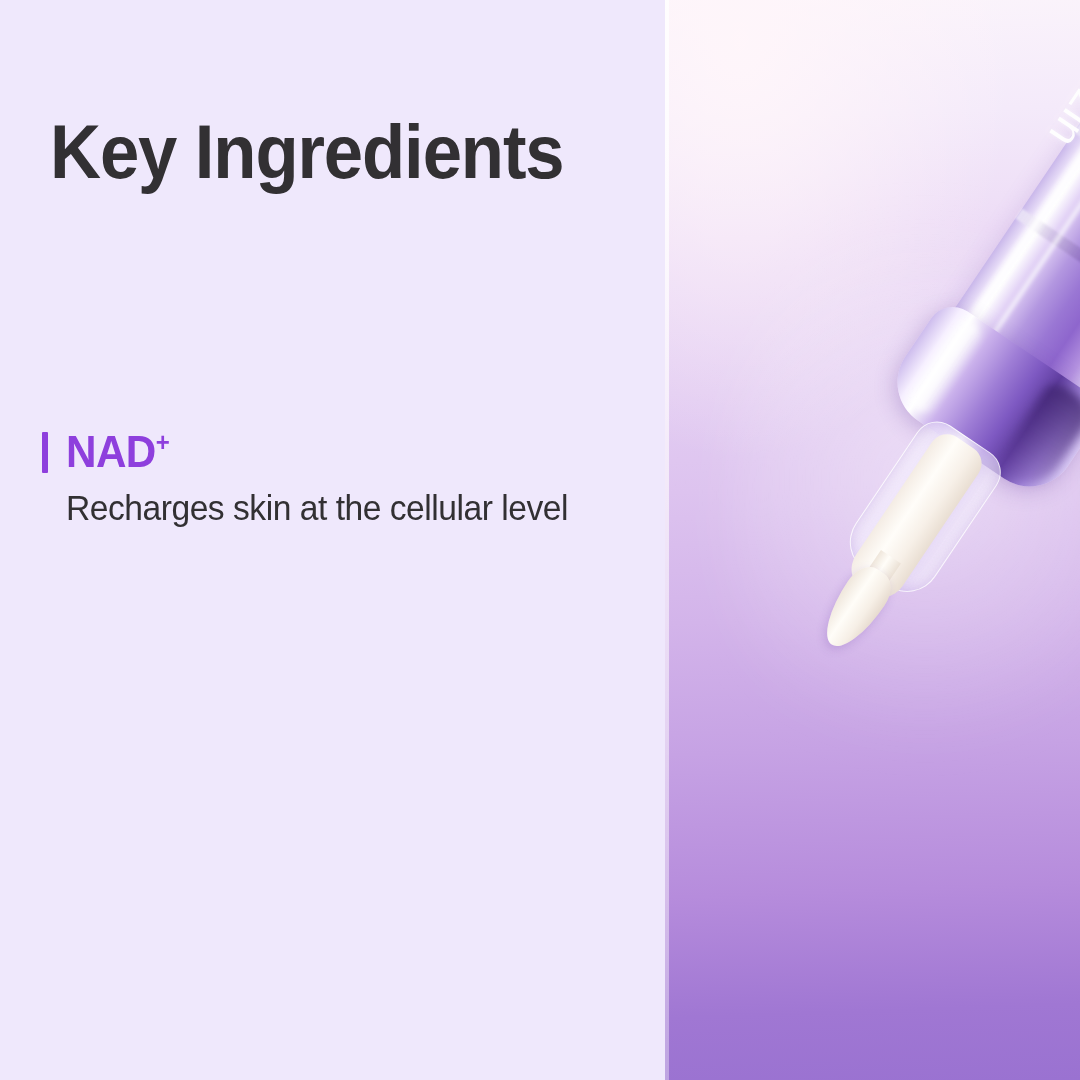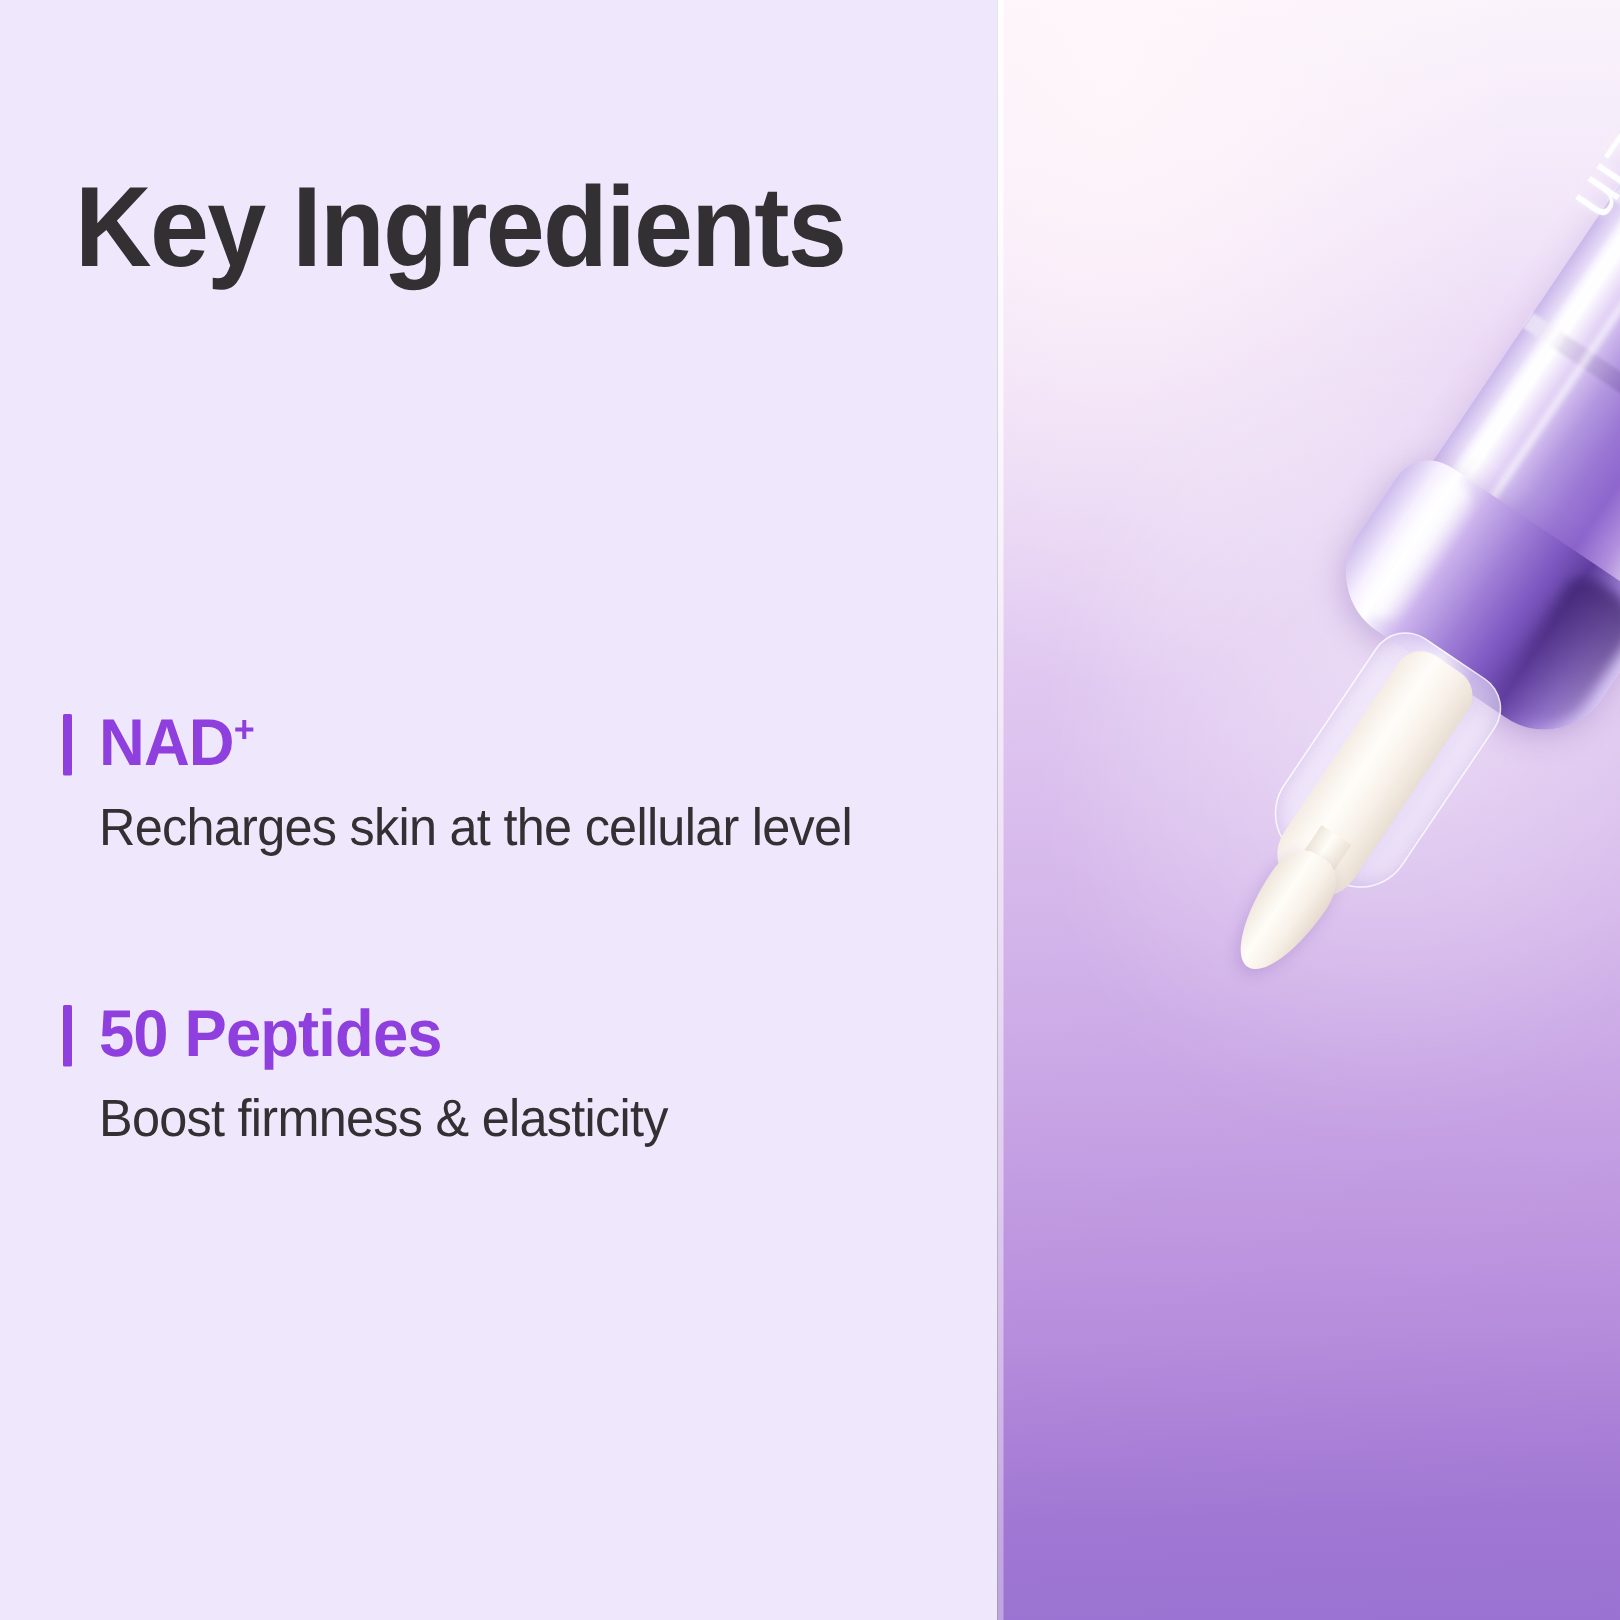--- a/index.html
+++ b/index.html
@@ -7,21 +7,21 @@
     width:1080px; height:1080px;
     font-family:"Liberation Sans", sans-serif;
     overflow:hidden;
     background:#efe8fc;
   }
 
   #page {
     position:relative;
     width:889px; height:1080px;
     display:flex;
-    background:#4d7c0f;
+    background:#701a75;
   }
 
   
   #left-panel {
     position:relative;
     width:665px; height:1080px;
     background:#efe8fc;
     flex:0 0 665px;
   }
 
@@ -40,21 +40,20 @@
 
   #ingredient-list {
     position:absolute;
     left:0; top:424px;
     width:665px;
   }
 
   .ingredient-item {
     position:relative;
     height:150px;
-    margin-top:44px;
   }
 
   .ingredient-accent-bar {
     position:absolute;
     left:42px; top:8px;
     width:6px; height:41px;
     background:#8e3fdd;
     border-radius:1px;
   }
 
@@ -293,25 +292,20 @@
 
     <div id="ingredient-list">
 
       <div class="ingredient-item">
         <div class="ingredient-accent-bar"></div>
         <div class="ingredient-name"><span>NAD</span><span class="sup">+</span></div>
         <div class="ingredient-desc">Recharges skin at the cellular level</div>
       </div>
 
 
-      <div class="ingredient-item">
-        <div class="ingredient-accent-bar"></div>
-        <div class="ingredient-name"><span>50 Peptides</span><span class="sup"></span></div>
-        <div class="ingredient-desc">Boost firmness &amp; elasticity</div>
-      </div>
 
 
     </div>
   </div>
 
   <div id="right-panel">
     <div id="panel-seam"></div>
     <div id="product-glow"></div>
 
     <div id="product">

